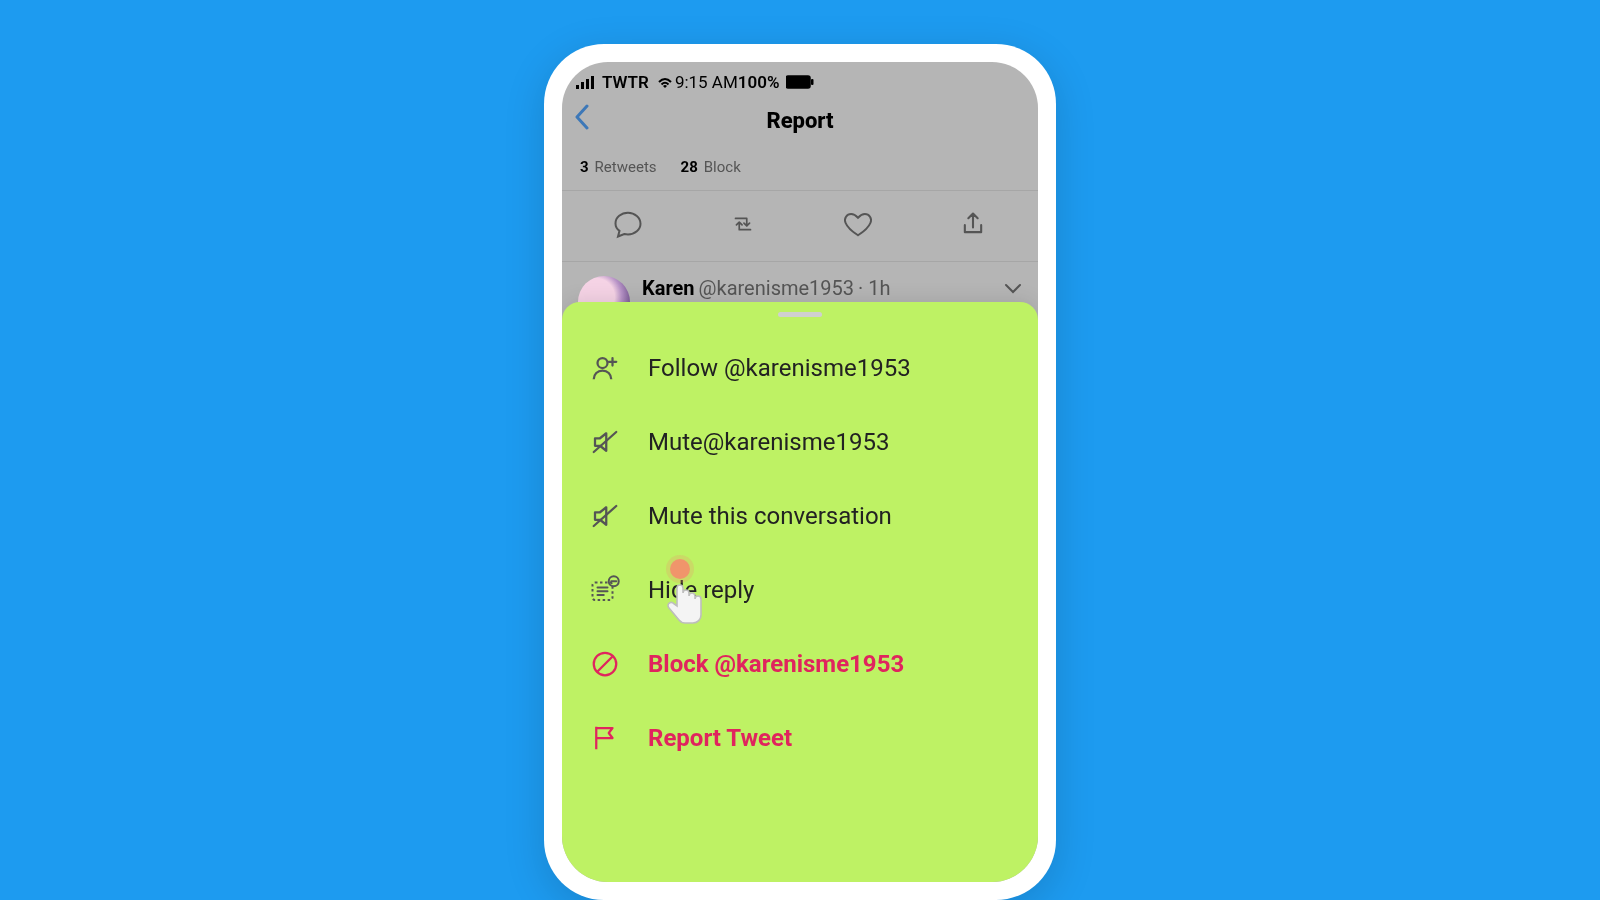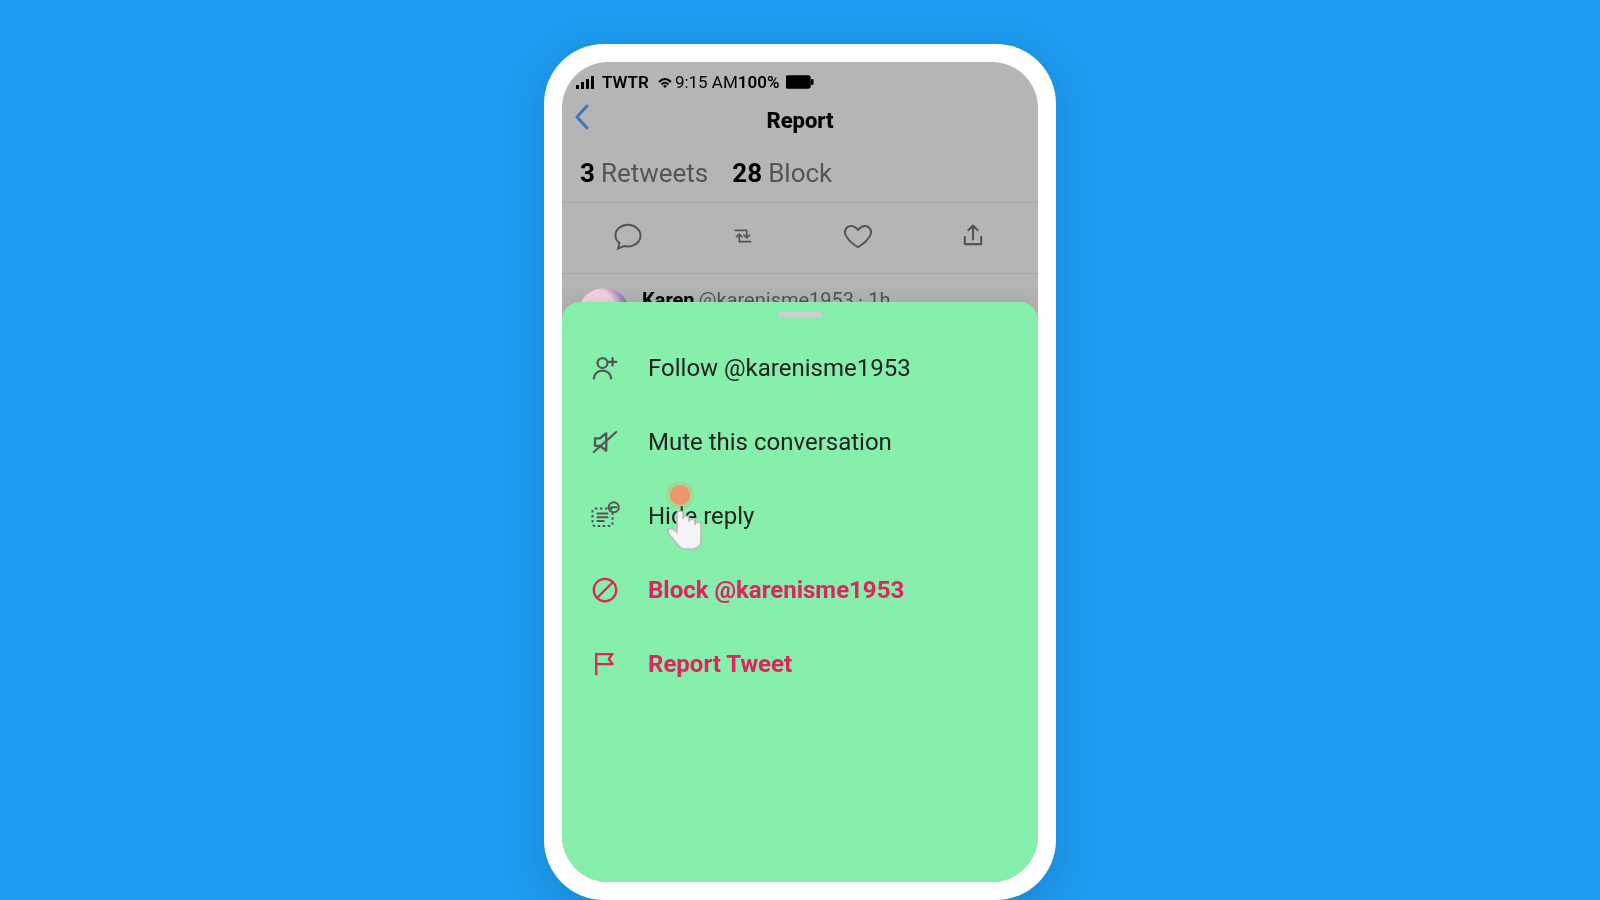--- a/index.html
+++ b/index.html
@@ -63,40 +63,40 @@
   }
   .nav-title {
     font-weight: 800;
     font-size: 22px;
     color: #000;
   }
   .counts-row {
     display: flex;
     gap: 24px;
     padding: 16px 18px 14px;
-    font-size: 26px;
+    font-size: 15px;
     color: #555;
     border-bottom: 1px solid rgba(0,0,0,.08);
   }
   .counts-row .num { color: #000; font-weight: 700; margin-right: 6px; }
   .action-row {
     display: flex;
     justify-content: space-around;
     align-items: center;
     padding: 18px 8px 22px;
     border-bottom: 1px solid rgba(0,0,0,.08);
   }
   .action-icon {
     width: 30px; height: 30px;
     color: #555;
     display: flex; align-items: center; justify-content: center;
   }
   .tweet-row {
     display: flex;
-    align-items: center;
+    align-items: flex-start;
     gap: 12px;
     padding: 14px 16px 0;
   }
   .avatar {
     width: 52px; height: 52px; border-radius: 50%;
     background: radial-gradient(circle at 35% 40%, #f5d3e5 0 40%, #b995c8 55%, #6a4d8a 80%);
   }
   .tweet-meta { flex: 1; }
   .tweet-name { font-weight: 700; color: #000; font-size: 20px; }
   .tweet-handle { color: #555; font-size: 20px; }
@@ -108,21 +108,21 @@
     color: #555;
     padding-top: 4px;
   }
 
   
   .sheet {
     position: absolute;
     left: 0; right: 0;
     top: 240px;
     bottom: 0;
-    background: #86efac;
+    background: #bef264;
     border-top-left-radius: 18px;
     border-top-right-radius: 18px;
     box-shadow: 0 -2px 20px rgba(0,0,0,.1);
     padding-top: 10px;
   }
   .grabber {
     width: 44px; height: 5px;
     background: #d0d0d0;
     border-radius: 3px;
     margin: 0 auto 14px;
@@ -264,20 +264,29 @@
         <span class="sheet-icon">
           <svg width="30" height="30" viewBox="0 0 24 24">
               <circle cx="10" cy="8" r="4" fill="none" stroke="#555" stroke-width="1.8"></circle>
               <path d="M3 21c0-4 3-7 7-7s7 3 7 7" fill="none" stroke="#555" stroke-width="1.8"></path>
               <path d="M18 4v6M15 7h6" stroke="#555" stroke-width="1.8" stroke-linecap="round"></path>
             </svg>
         </span>
         <span>Follow @karenisme1953</span>
       </div>
 
+      <div class="sheet-item">
+        <span class="sheet-icon">
+          <svg width="30" height="30" viewBox="0 0 24 24">
+              <path d="M4 9v6h4l5 4V5L8 9H4z" fill="none" stroke="#555" stroke-width="1.8" stroke-linejoin="round"></path>
+              <path d="M21 4L3 20" stroke="#555" stroke-width="1.8" stroke-linecap="round"></path>
+            </svg>
+        </span>
+        <span>Mute@karenisme1953</span>
+      </div>
 
       <div class="sheet-item">
         <span class="sheet-icon">
           <svg width="30" height="30" viewBox="0 0 24 24">
               <path d="M4 9v6h4l5 4V5L8 9H4z" fill="none" stroke="#555" stroke-width="1.8" stroke-linejoin="round"></path>
               <path d="M21 4L3 20" stroke="#555" stroke-width="1.8" stroke-linecap="round"></path>
             </svg>
         </span>
         <span>Mute this conversation</span>
       </div>

